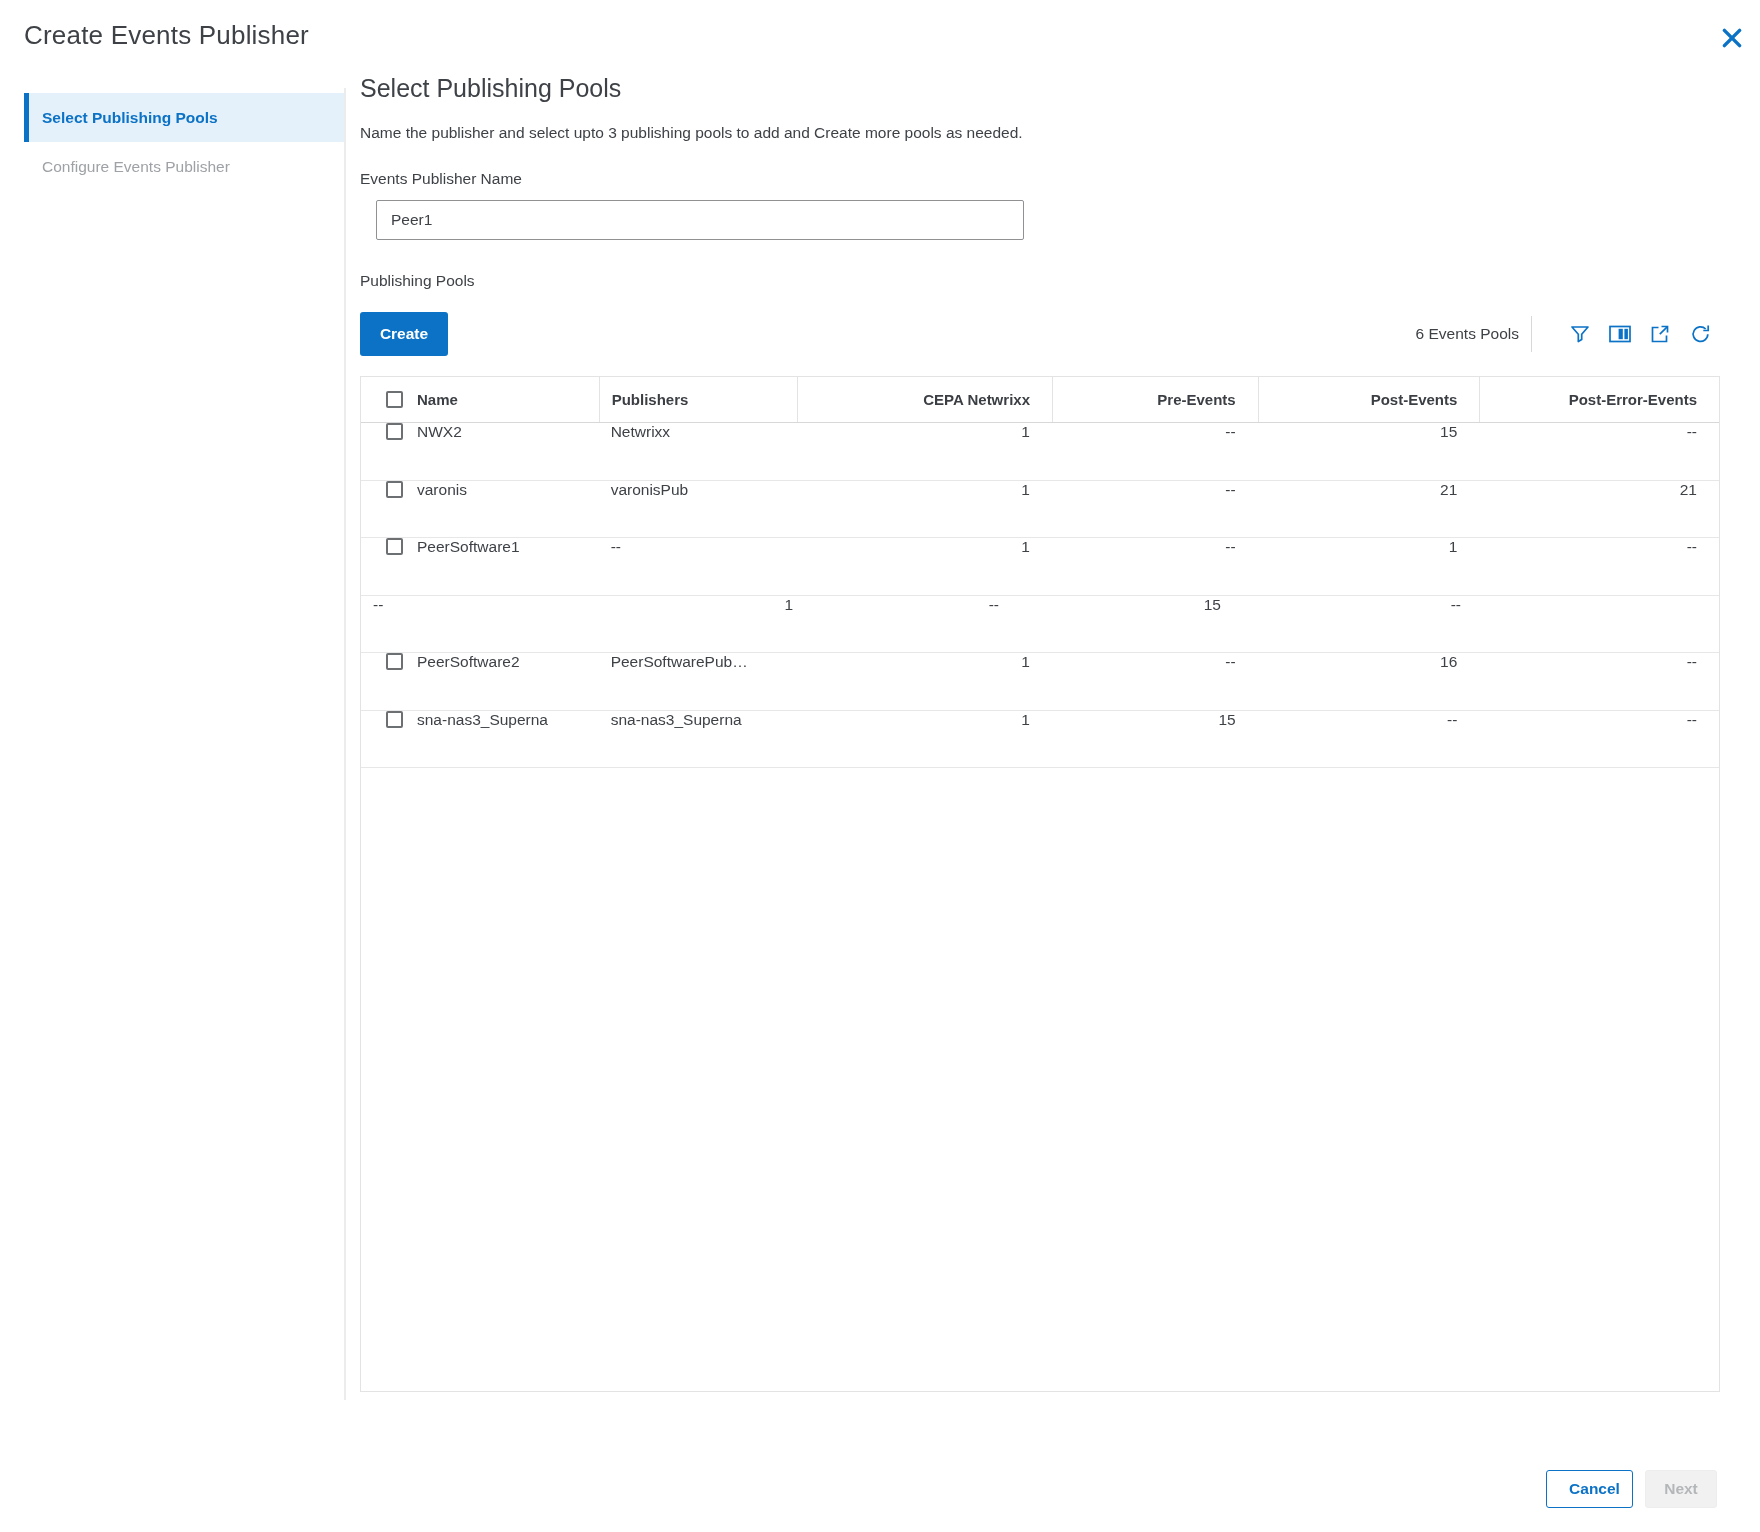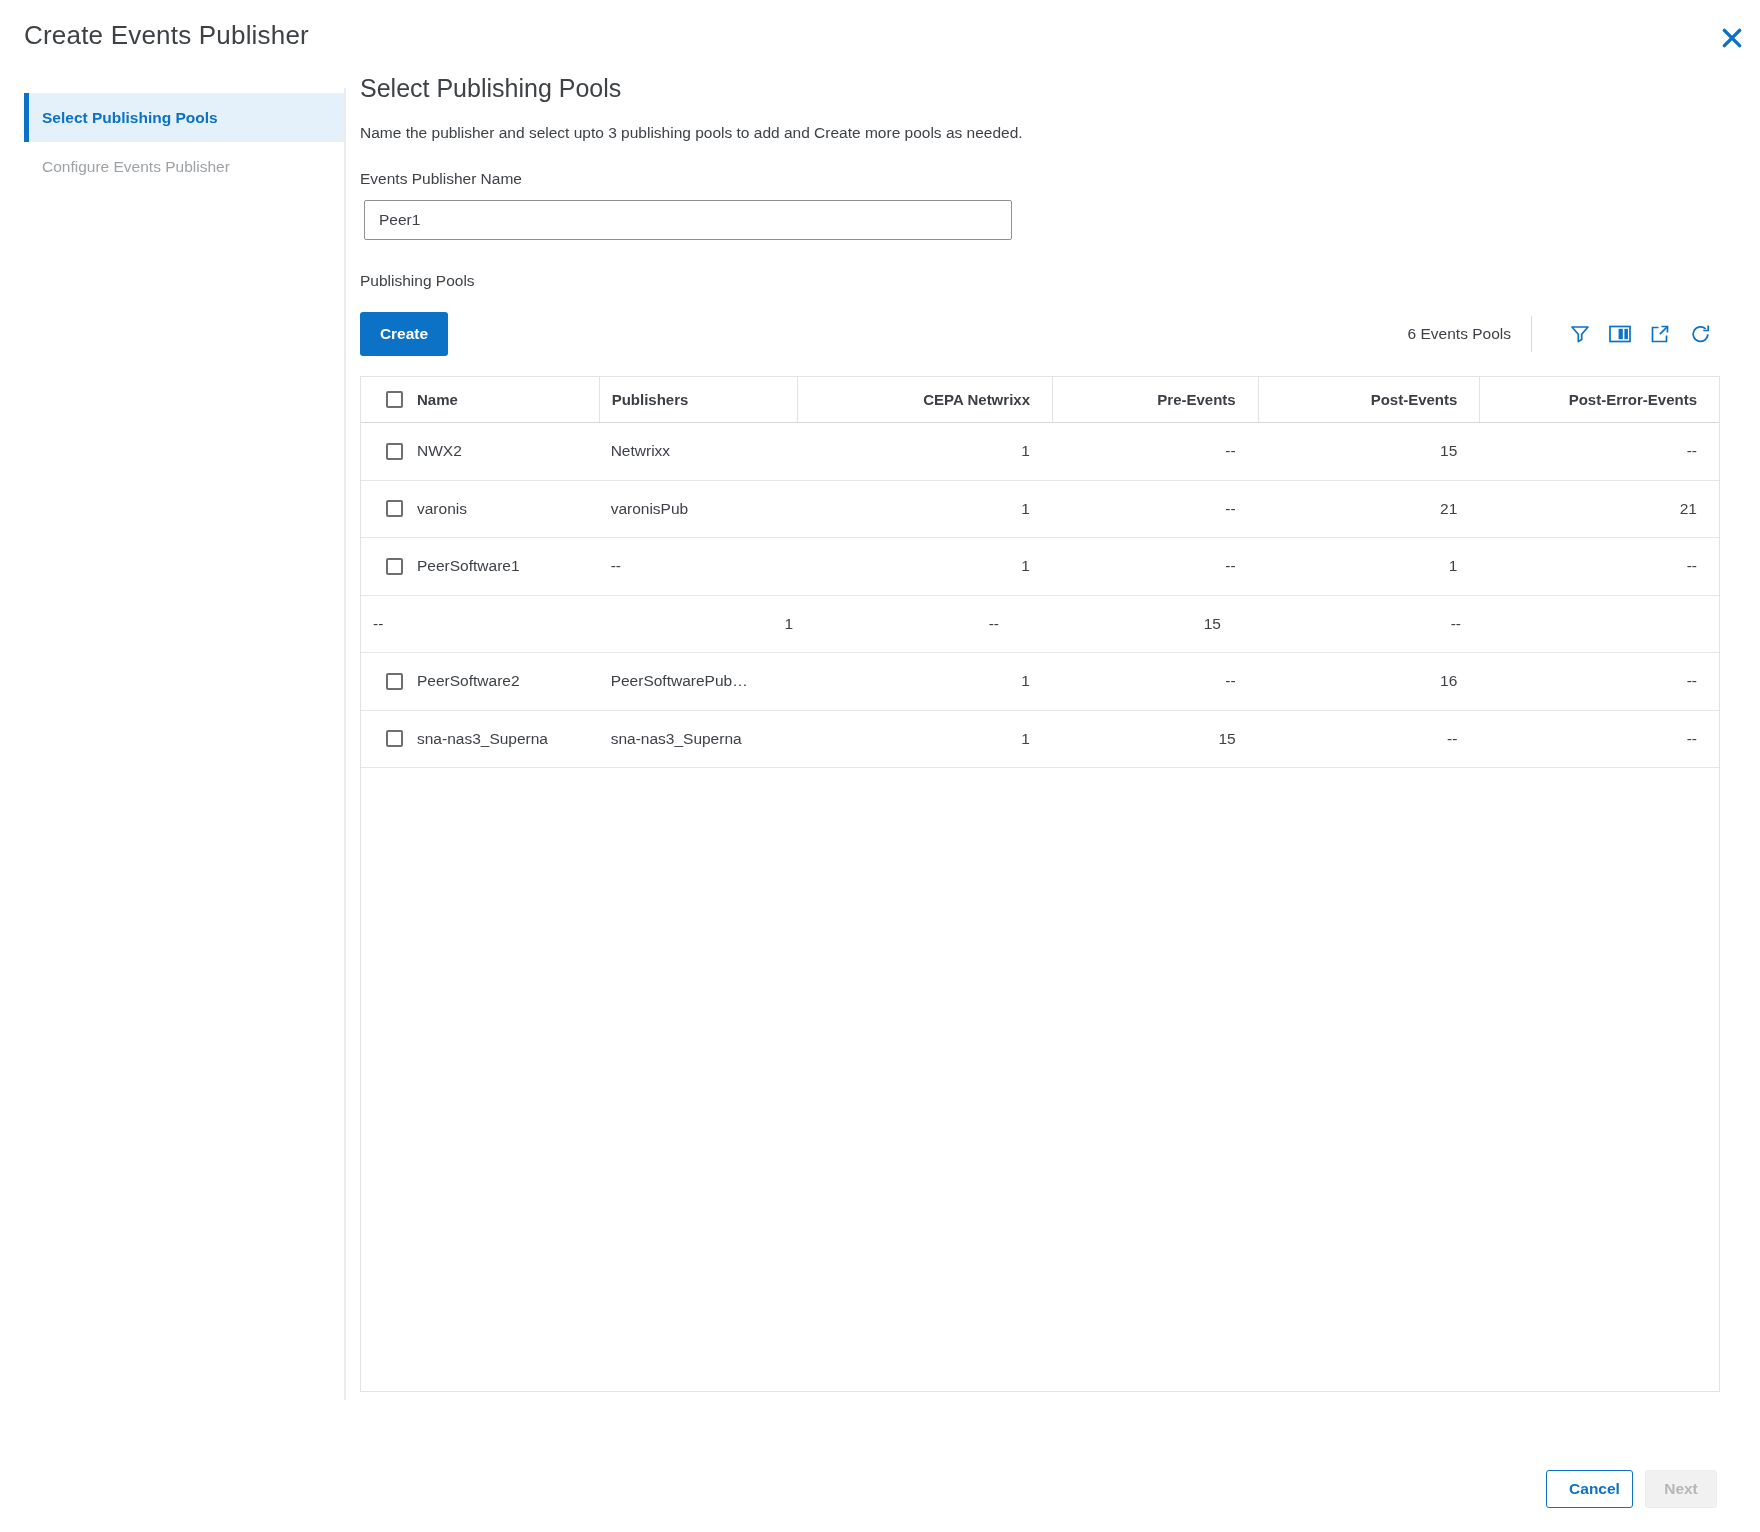--- a/index.html
+++ b/index.html
@@ -15,38 +15,38 @@
   
   .steps { position:absolute; left:24px; top:93px; width:320px; }
   .step { height:49px; display:flex; align-items:center; padding-left:18px; font-size:15.5px; color:#9ea2a6; cursor:pointer; }
   .step.active { background:#e5f1fa; border-left:5px solid #0b72c6; padding-left:13px; color:#0b72c6; font-weight:700; }
   .v-divider { position:absolute; left:344px; top:88px; width:2px; height:1312px; background:#ececec; }
 
   
   .content-heading { position:absolute; left:360px; top:74px; font-size:25px; font-weight:400; color:#3e4247; }
   .content-desc { position:absolute; left:360px; top:124px; font-size:15.5px; color:#3e4247; }
   .field-label { position:absolute; left:360px; top:170px; font-size:15.5px; color:#3e4247; }
-  .name-input { position:absolute; left:364px; top:200px; width:648px; height:40px; border:1px solid #8f9193; border-radius:2px; padding:0 14px; font-size:15.5px; color:#3e4247; font-family:"Liberation Sans", sans-serif; outline:none; background:#fff; }
+  .name-input { position:absolute; left:376px; top:200px; width:648px; height:40px; border:1px solid #8f9193; border-radius:2px; padding:0 14px; font-size:15.5px; color:#3e4247; font-family:"Liberation Sans", sans-serif; outline:none; background:#fff; }
   .pools-label { position:absolute; left:360px; top:272px; font-size:15.5px; color:#3e4247; }
 
   .create-btn { position:absolute; left:360px; top:312px; width:88px; height:44px; background:#0b72c6; color:#fff; border:none; border-radius:3px; font-size:15.5px; font-weight:700; font-family:"Liberation Sans", sans-serif; cursor:pointer; }
 
   .toolbar { position:absolute; top:312px; right:48px; height:44px; display:flex; align-items:center; }
-  .pool-count { font-size:15.5px; color:#3e4247; margin-right:20px; }
+  .pool-count { font-size:15.5px; color:#3e4247; margin-right:12px; }
   .toolbar-sep { width:1px; height:36px; background:#d8d8d8; margin-right:20px; }
   .tool-icon { width:24px; height:24px; margin-left:16px; color:#0b72c6; display:flex; align-items:center; justify-content:center; cursor:pointer; }
   .tool-icon:first-of-type { margin-left:0; }
 
   
   .table { position:absolute; left:360px; top:376px; width:1360px; height:1016px; border:1px solid #e3e3e3; background:#fff; }
   .t-head { display:flex; height:46px; border-bottom:1px solid #d8d8d8; }
   .h-cell { display:flex; align-items:center; font-size:15px; font-weight:700; color:#3b3f44; }
   .h-cell + .h-cell { border-left:1px solid #e3e3e3; }
   .t-row { display:flex; height:57.5px; border-bottom:1px solid #e7e7e7; background:#fff; }
-  .cell { display:flex; align-items:center; font-size:15.5px; color:#3e4247; }
+  .cell { display:flex; font-size:15.5px; color:#3e4247; }
 
   .c0 { width:238px; padding-left:25px; }
   .c1 { width:199px; padding-left:12px; }
   .c2 { width:255px; justify-content:flex-end; padding-right:22px; }
   .c3 { width:206px; justify-content:flex-end; padding-right:22px; }
   .c4 { width:222px; justify-content:flex-end; padding-right:22px; }
   .c5 { width:240px; justify-content:flex-end; padding-right:22px; }
 
   .checkbox { width:17px; height:17px; border:2px solid #6d7073; border-radius:2px; background:#fff; margin-right:14px; flex:none; cursor:pointer; }
 

